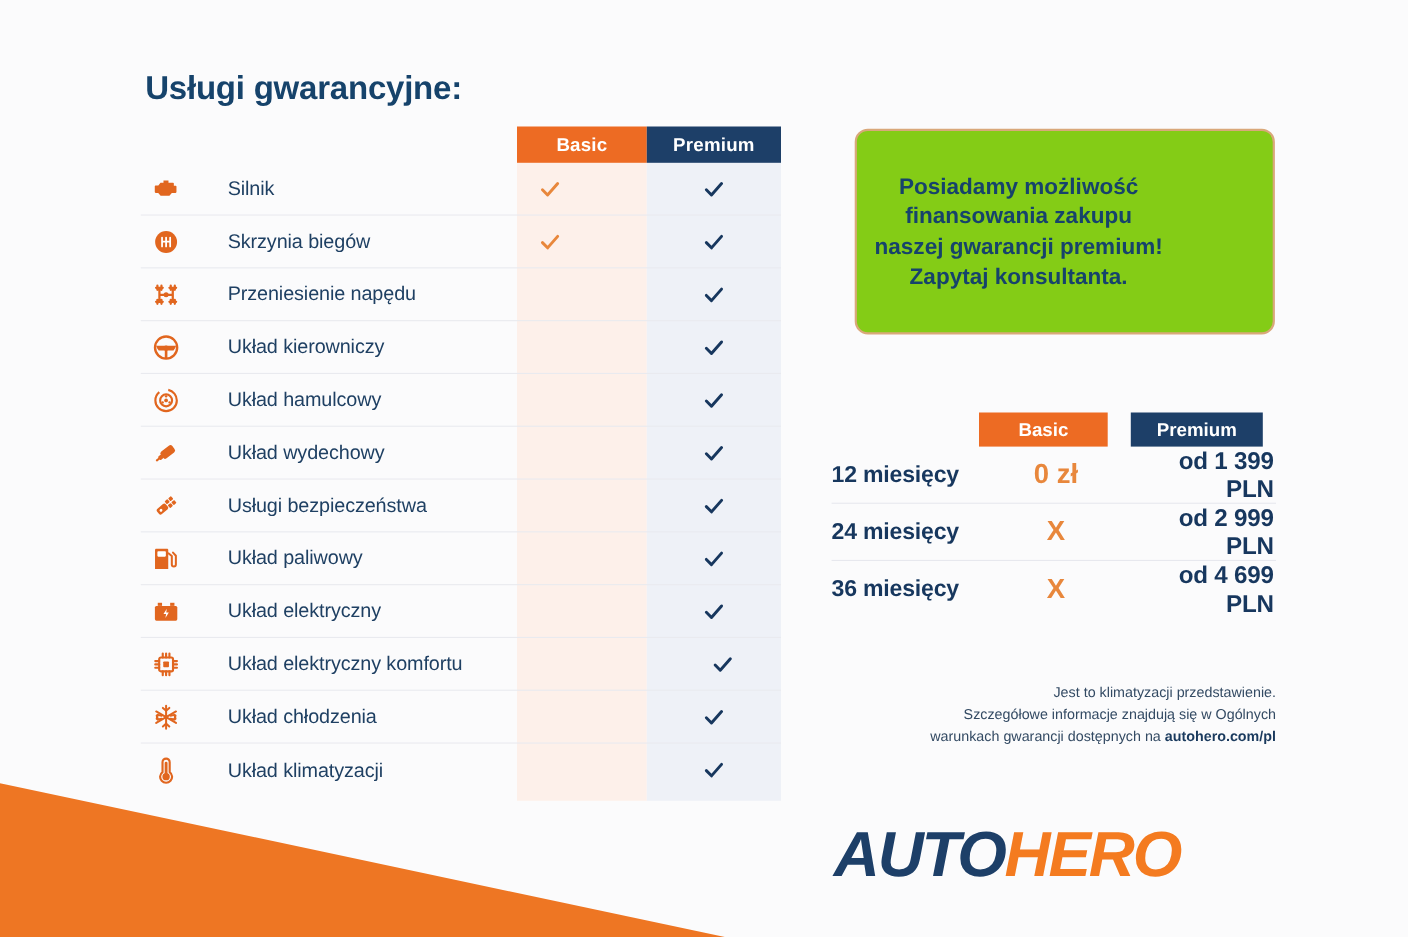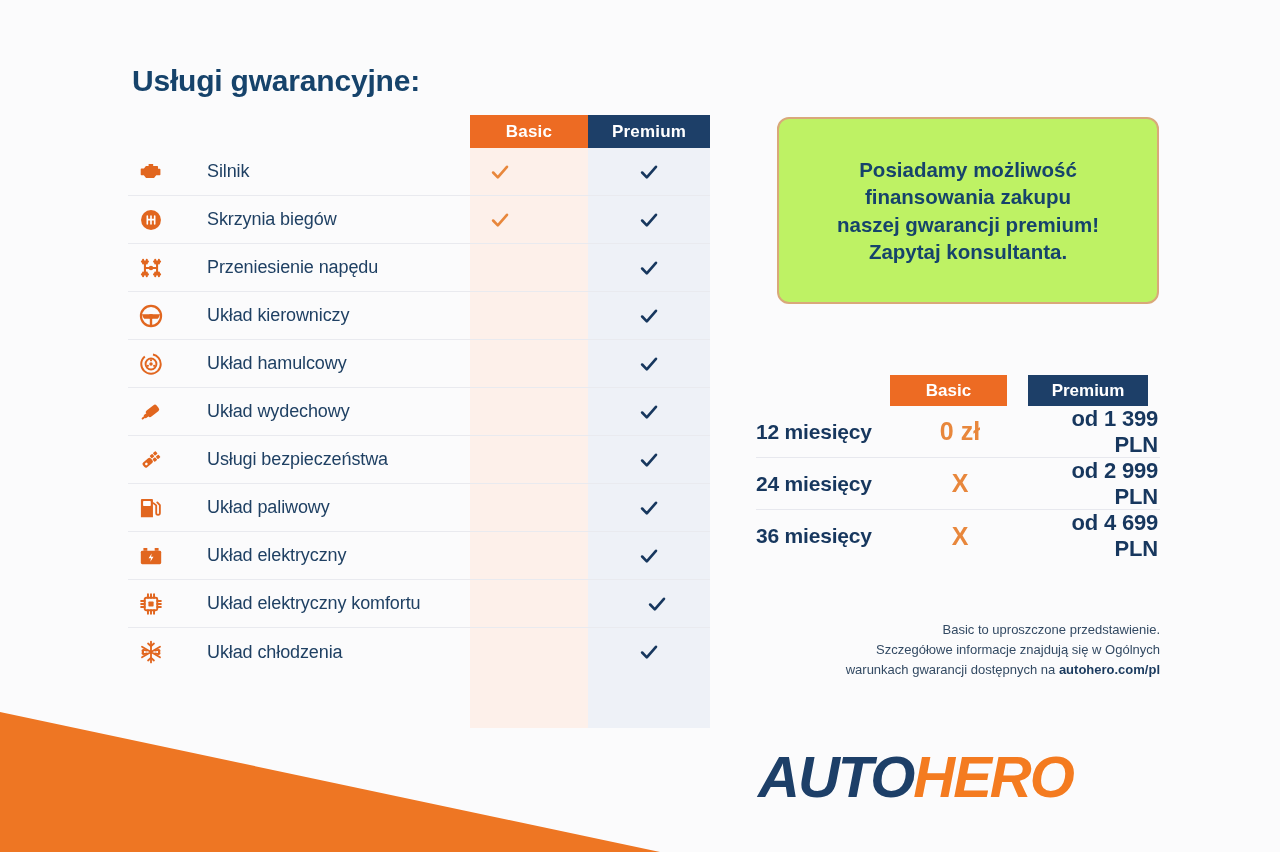--- a/index.html
+++ b/index.html
@@ -57,22 +57,22 @@
     width:118px;flex:0 0 118px;display:flex;align-items:center;justify-content:center;
   }
   .f-cell.premium{width:122px;flex:0 0 122px;}
   .chk{display:block;}
   .chk.orange{color:#e8873c;}
   .chk.navy{color:#17375e;}
 
   
   .promo-box{
     position:absolute;left:777px;top:117px;width:382px;height:187px;
-    border:2px solid #d9a87a;border-radius:12px;background:#bef264;
-    display:flex;align-items:center;justify-content:center;z-index:3;box-sizing:border-box;
+    border:2px solid #d9a87a;border-radius:12px;background:#84cc16;
+    display:flex;align-items:center;z-index:3;box-sizing:border-box;
   }
   .promo-text{
     font-size:20.5px;font-weight:bold;color:#16436b;text-align:center;
     line-height:1.34;padding:0 16px;
   }
 
   .price-head{position:absolute;left:890px;top:375px;z-index:4;}
   .price-badge{
     position:absolute;top:0;height:31px;line-height:31px;text-align:center;
     font-size:17px;font-weight:bold;color:#fff;
@@ -324,20 +324,36 @@
           </svg>
         </div>
         <div class="f-label">Układ chłodzenia</div>
         <div class="f-cell basic"></div>
         <div class="f-cell premium">
           <svg class="chk navy" width="22" height="22" viewBox="0 0 24 24" fill="none" stroke="currentColor" stroke-width="2.9" stroke-linecap="round" stroke-linejoin="round">
             <path d="M4.5 12.6l5.1 5.2L19.6 6.4"></path>
           </svg>
         </div>
       </div>
+      <div class="f-row">
+        <div class="f-icon">
+          <svg width="26" height="26" viewBox="0 0 24 24">
+            <path d="M12 2.4a3 3 0 0 0-3 3v8.3a5 5 0 1 0 6 0V5.4a3 3 0 0 0-3-3z" fill="none" stroke="currentColor" stroke-width="1.8"></path>
+            <path d="M12 6.2v9.1" stroke="currentColor" stroke-width="2.4" stroke-linecap="round"></path>
+            <circle cx="12" cy="17.6" r="3.1" fill="currentColor"></circle>
+          </svg>
+        </div>
+        <div class="f-label">Układ klimatyzacji</div>
+        <div class="f-cell basic"></div>
+        <div class="f-cell premium">
+          <svg class="chk navy" width="22" height="22" viewBox="0 0 24 24" fill="none" stroke="currentColor" stroke-width="2.9" stroke-linecap="round" stroke-linejoin="round">
+            <path d="M4.5 12.6l5.1 5.2L19.6 6.4"></path>
+          </svg>
+        </div>
+      </div>
     </div>
 
   <div class="promo-box">
     <div class="promo-text">
       <span>Posiadamy możliwość</span><br>
       <span>finansowania zakupu</span><br>
       <span>naszej gwarancji premium!</span><br>
       <span>Zapytaj konsultanta.</span>
     </div>
   </div>
@@ -359,21 +375,21 @@
         <div class="p-premium">od 2 999 PLN</div>
       </div>
       <div class="p-row">
         <div class="p-term">36 miesięcy</div>
         <div class="p-basic">X</div>
         <div class="p-premium">od 4 699 PLN</div>
       </div>
     </div>
 
   <div class="fineprint">
-    <span>Basic to uproszczone przedstawienie.</span><br>
+    <span>Jest to klimatyzacji przedstawienie.</span><br>
     <span>Szczegółowe informacje znajdują się w Ogólnych</span><br>
     <span>warunkach gwarancji dostępnych na </span><b>autohero.com/pl</b>
   </div>
 
   <div class="logo">
     <span class="auto">AUTO</span><span class="hero">HERO</span>
   </div>
 
 </div>
 

